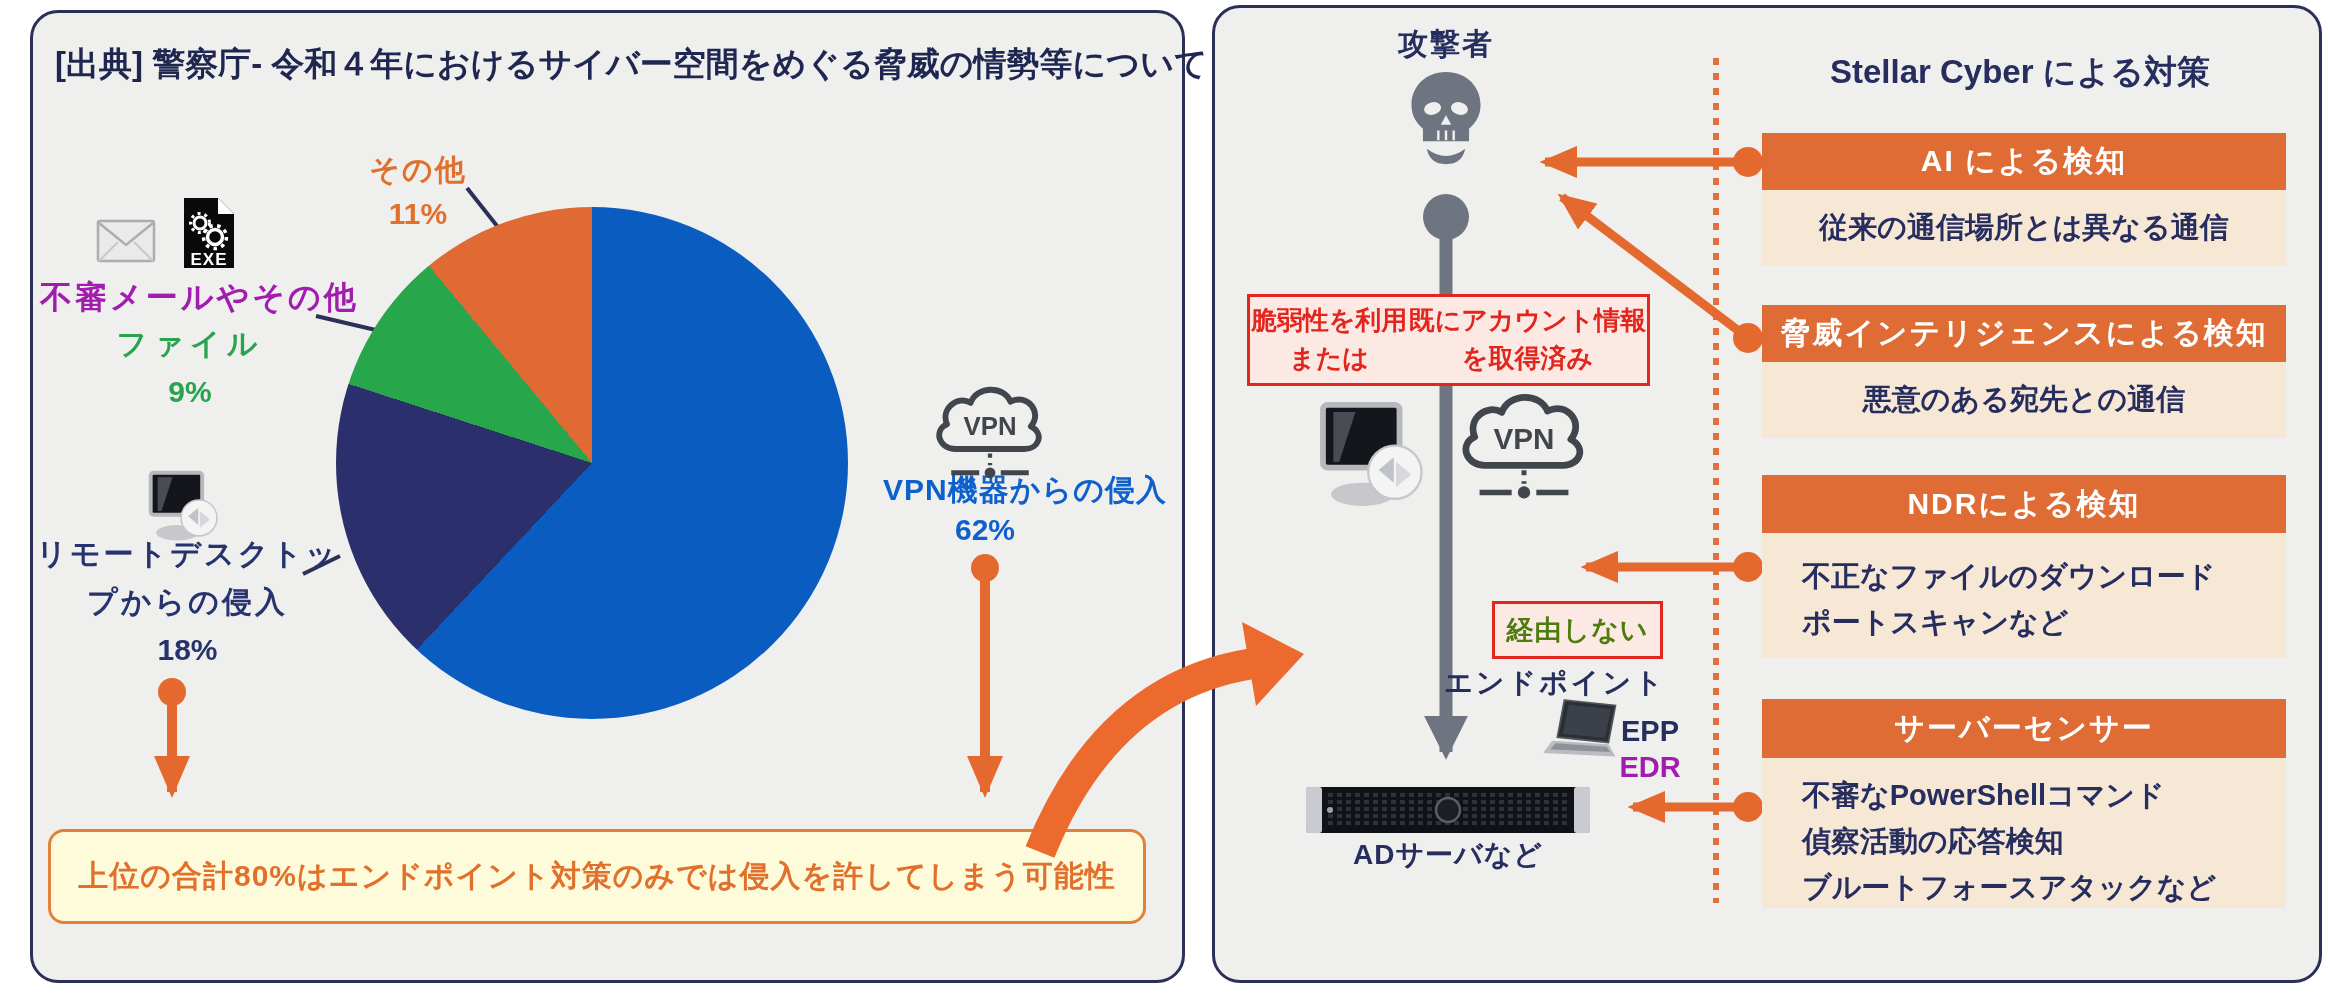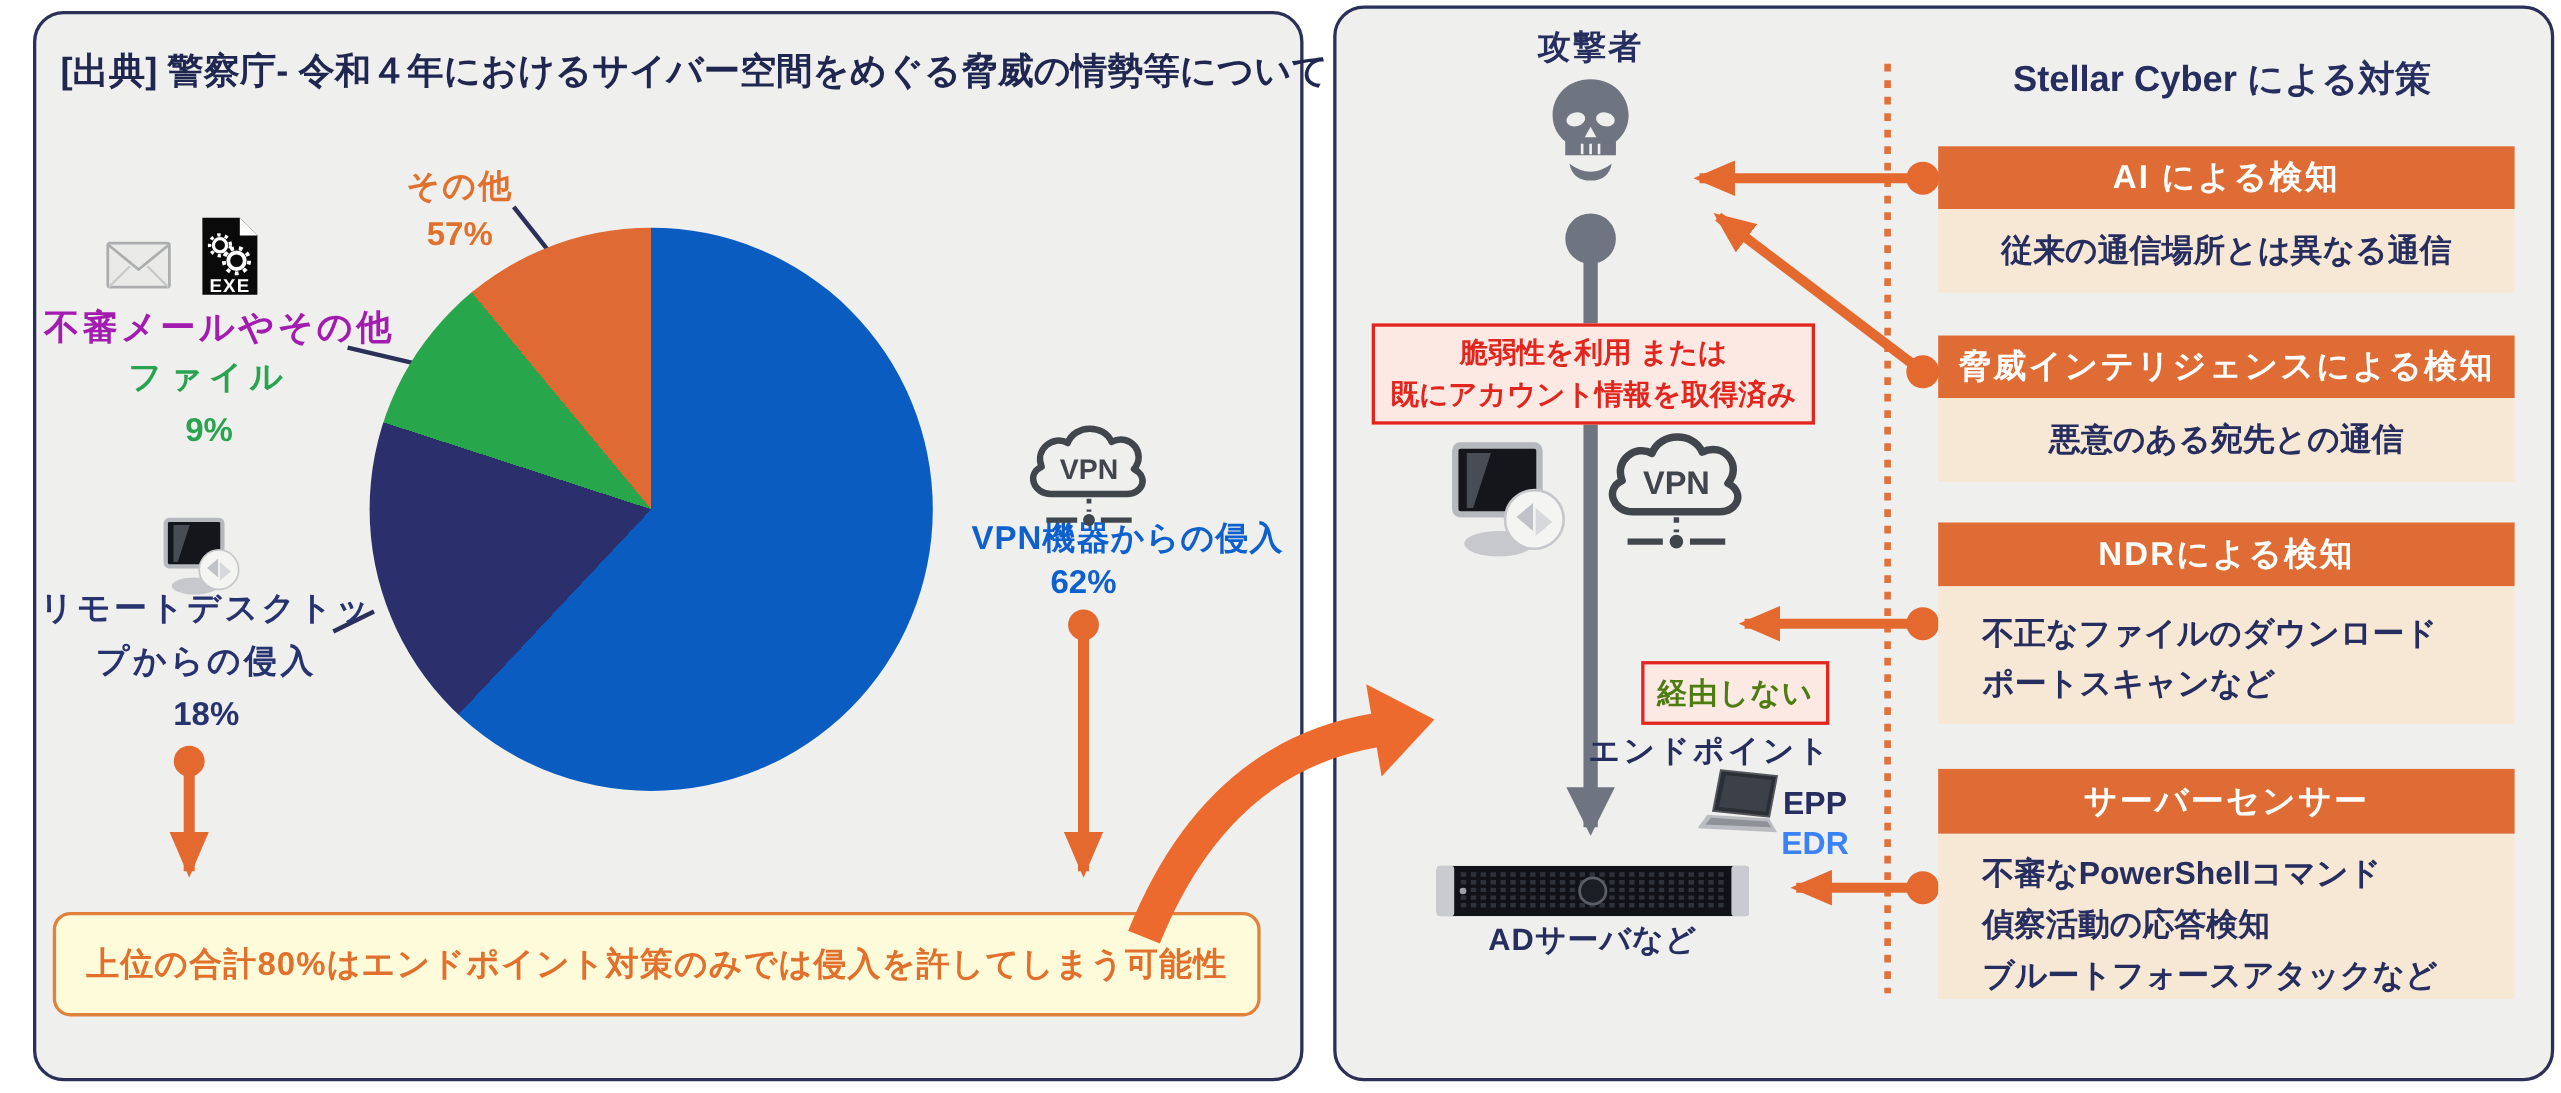--- a/index.html
+++ b/index.html
@@ -126,21 +126,21 @@
       <line x1="1748" y1="807" x2="1633" y2="807" stroke="#E4692E" stroke-width="9" marker-end="url(#mo)"></line>
     </g>
   </svg>
 
   <div class="content t" style="left:55px; top:44px; font-size:33px; color:#1F2750;">[出典] 警察庁- 令和４年におけるサイバー空間をめぐる脅威の情勢等について</div>
 
   <div class="content pie" style="left:336px; top:207px; width:512px; height:512px;
               background:conic-gradient(#0A5CC0 0 62%, #2B2F6C 62% 80%, #27A64C 80% 89%, #E06A33 89% 100%);"></div>
 
   <div class="content t tc" style="left:338px; top:152px; width:160px; font-size:30px; color:#E2702D; letter-spacing:2px;">その他</div>
-  <div class="content t tc" style="left:338px; top:196px; width:160px; font-size:30px; color:#E2702D;">57%</div>
+  <div class="content t tc" style="left:338px; top:196px; width:160px; font-size:30px; color:#E2702D;">11%</div>
 
   <div class="content t tc" style="left:40px; top:278px; width:300px; font-size:32px; color:#a21caf; letter-spacing:3px;">不審メールやその他</div>
   <div class="content t tc" style="left:40px; top:326px; width:300px; font-size:30px; color:#2AA351; letter-spacing:6px;">ファイル</div>
   <div class="content t tc" style="left:40px; top:374px; width:300px; font-size:30px; color:#2AA351;">9%</div>
 
   <div class="content t tc" style="left:30px; top:536px; width:315px; font-size:30px; color:#27336E; letter-spacing:3px;">リモートデスクトッ</div>
   <div class="content t tc" style="left:30px; top:584px; width:315px; font-size:30px; color:#27336E; letter-spacing:3px;">プからの侵入</div>
   <div class="content t tc" style="left:30px; top:632px; width:315px; font-size:30px; color:#27336E;">18%</div>
 
   <div class="content t tc" style="left:880px; top:472px; width:290px; font-size:30px; color:#0E60CC; letter-spacing:1px;">VPN機器からの侵入</div>
@@ -174,21 +174,21 @@
               background:#FEFBDA; border:3px solid #E0813C; border-radius:16px;">
     <span class="tc" style="font-size:30px; font-weight:800; color:#E2702D; letter-spacing:1px;">上位の合計80%はエンドポイント対策のみでは侵入を許してしまう可能性</span>
   </div>
 
   <div class="content t tc" style="left:1346px; top:26px; width:200px; font-size:30px; color:#262D5F; letter-spacing:2px;">攻撃者</div>
 
   <svg class="content svg-abs" style="left:1398px; top:68px; color:#6F7580;" width="96" height="106" viewBox="0 0 100 110">
     <use href="#sym-skull"></use>
   </svg>
 
-  <div class="box" style="left:1247px; top:294px; width:403px; height:92px; z-index:2; flex-direction:column;
+  <div class="box" style="left:1247px; top:294px; width:403px; height:92px; z-index:2; flex-direction:row;
               background:#FCE9E4; border:3px solid #E2251D;">
     <span style="font-size:26px; font-weight:800; color:#E2251D; line-height:1.45;">脆弱性を利用 または</span>
     <span style="font-size:26px; font-weight:800; color:#E2251D; line-height:1.45;">既にアカウント情報を取得済み</span>
   </div>
 
   <svg class="content svg-abs" style="left:1316px; top:398px;" width="116" height="116" viewBox="0 0 100 100">
     <use href="#sym-rdp"></use>
   </svg>
 
   <svg class="content svg-abs" style="left:1450px; top:382px;" width="148" height="132" viewBox="0 0 120 104">
@@ -203,21 +203,21 @@
   <div class="content t tc" style="left:1430px; top:666px; width:250px; font-size:28px; color:#262D5F; letter-spacing:3px;text-align:center;">エンドポイント</div>
 
   <svg class="content svg-abs" style="left:1538px; top:698px;" width="88" height="66" viewBox="0 0 100 74">
     <polygon points="30,2 88,8 80,50 22,44" fill="#2A2E35" stroke="#53565C" stroke-width="2"></polygon>
     <polygon points="35,7 83,12 76,45 28,40" fill="#3C4049"></polygon>
     <polygon points="16,48 80,52 88,66 6,62" fill="#B9BCC1"></polygon>
     <polygon points="20,51 78,55 82,61 14,58" fill="#8E9298"></polygon>
   </svg>
 
   <div class="content t tc" style="left:1600px; top:714px; width:100px; font-size:29px; color:#262D5F;">EPP</div>
-  <div class="content t tc" style="left:1600px; top:750px; width:100px; font-size:29px; color:#3b82f6;">EDR</div>
+  <div class="content t tc" style="left:1600px; top:750px; width:100px; font-size:29px; color:#a21caf;">EDR</div>
 
   <svg class="content svg-abs" style="left:1306px; top:787px;" width="284" height="46" viewBox="0 0 284 46">
     <rect x="0" y="0" width="284" height="46" rx="4" fill="#101218"></rect>
     <rect x="0" y="0" width="16" height="46" rx="3" fill="#C9CBD0"></rect>
     <rect x="268" y="0" width="16" height="46" rx="3" fill="#C9CBD0"></rect>
     <g stroke="#2E323A" stroke-width="4" stroke-dasharray="5 4">
       <line x1="22" y1="8" x2="262" y2="8"></line>
       <line x1="22" y1="15" x2="262" y2="15"></line>
       <line x1="22" y1="22" x2="262" y2="22"></line>
       <line x1="22" y1="29" x2="262" y2="29"></line>

